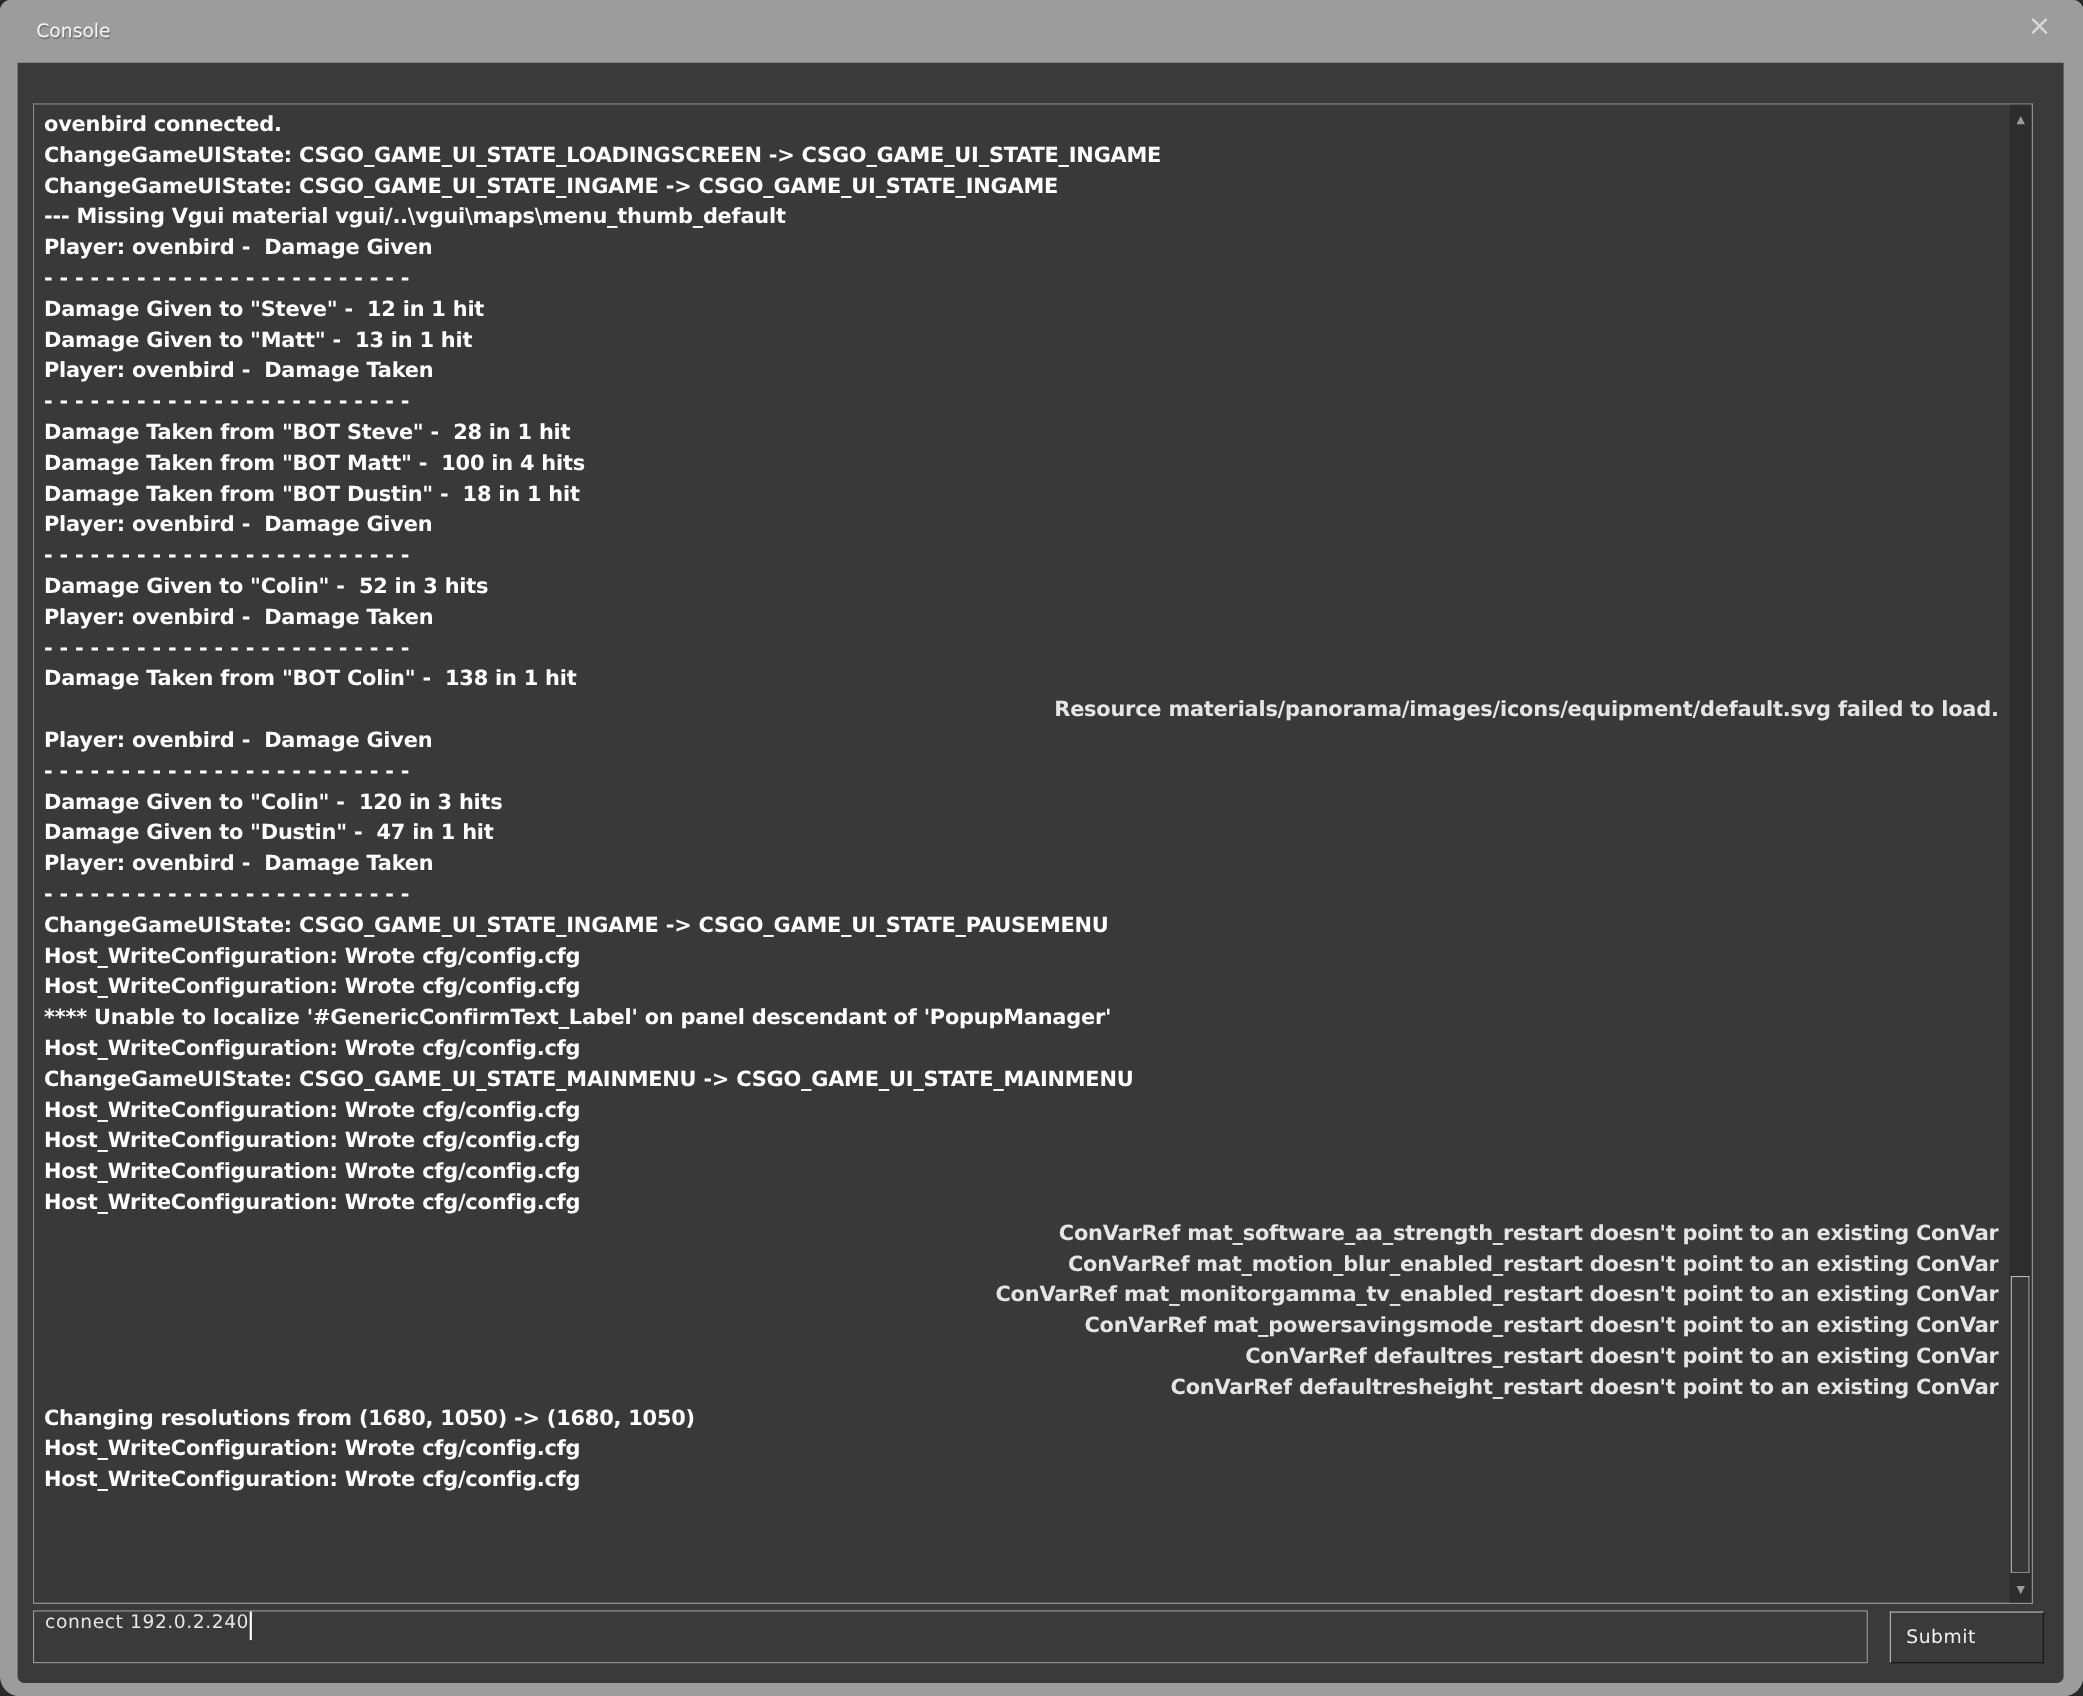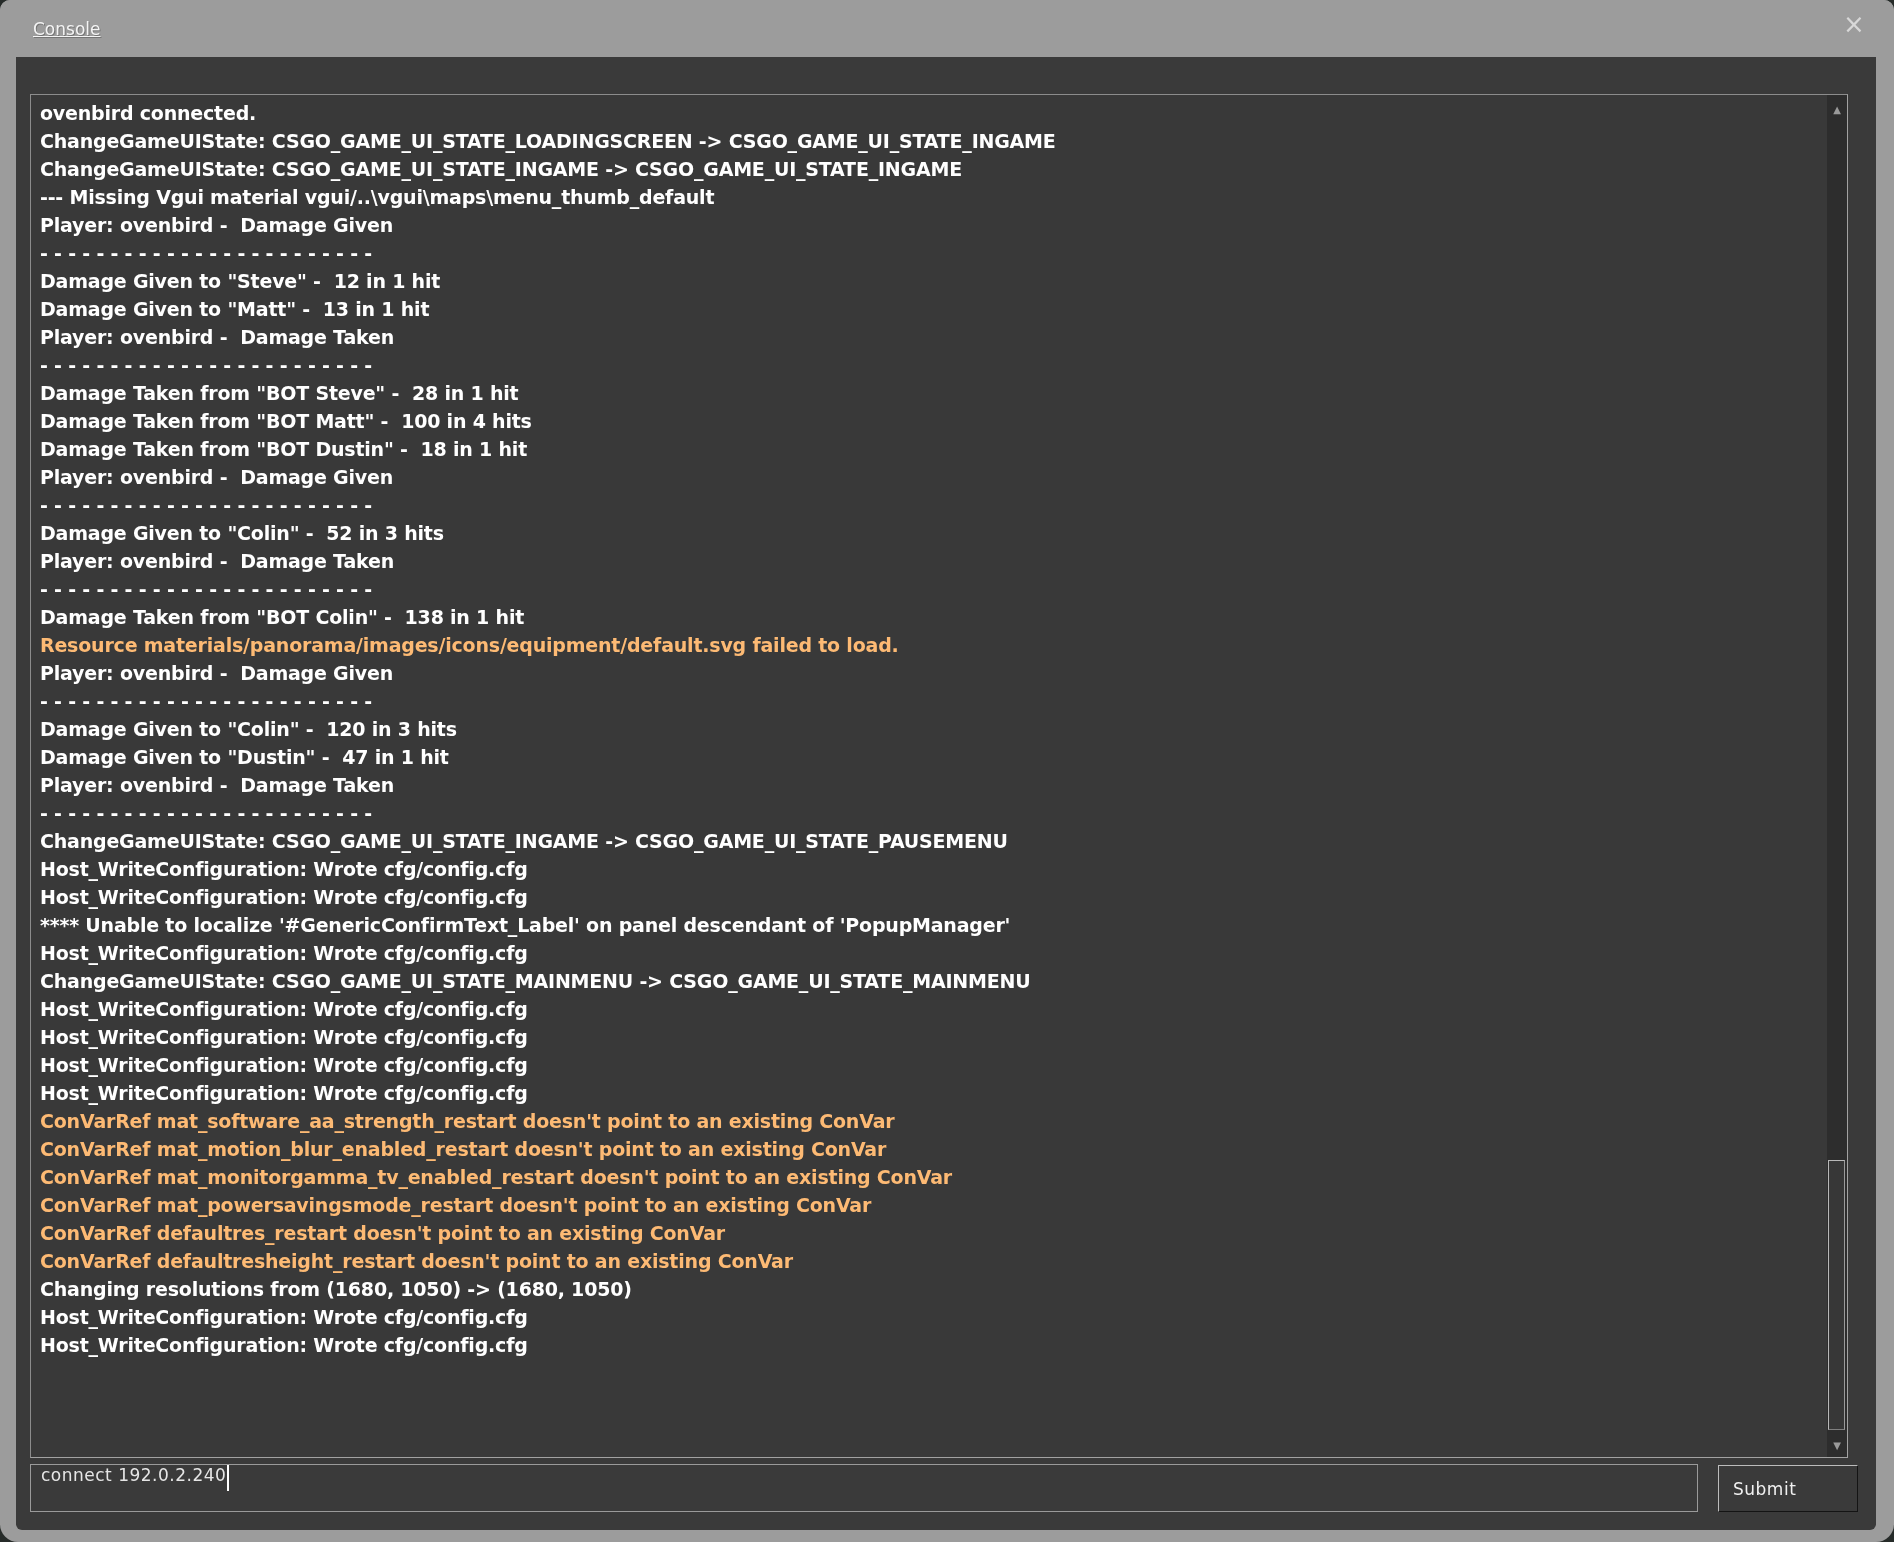--- a/index.html
+++ b/index.html
@@ -16,21 +16,20 @@
     overflow:hidden;
   }
   .titlebar {
     position:absolute; left:0; top:0; width:100%; height:57px;
     background:#9c9c9c;
   }
   .title-text {
     position:absolute; left:33px; top:19px;
     font-size:17px; color:#f4f4f4;
     text-shadow:1px 1px 0 rgba(0,0,0,0.25);
-    text-decoration:underline;
   }
   .close-x {
     position:absolute; right:26px; top:10px;
     width:28px; height:28px; line-height:28px; text-align:center;
     font-size:26px; color:#d8d8d8; cursor:default;
   }
   .content {
     position:absolute; left:16px; top:57px; right:18px; bottom:12px;
     background:#3a3a3a;
     border-radius:0 0 6px 6px;
@@ -52,21 +51,21 @@
   }
   .line {
     font-family:"DejaVu Sans","Liberation Sans",sans-serif;
     font-weight:bold;
     font-size:19px;
     line-height:28px;
     color:#ffffff;
     white-space:pre;
     letter-spacing:-0.2px;
   }
-  .line.error { color:#fdba74; }
+  .line.error { color:#e5e5e5;text-align:right; }
   
   .scrollbar {
     position:absolute; top:0; right:0; width:20px; height:100%;
     background:#2d2d2d;
   }
   .scroll-up, .scroll-down {
     position:absolute; left:0; width:20px; height:22px;
     color:#9a9a9a; font-size:10px; text-align:center; line-height:22px;
   }
   .scroll-up { top:4px; }

